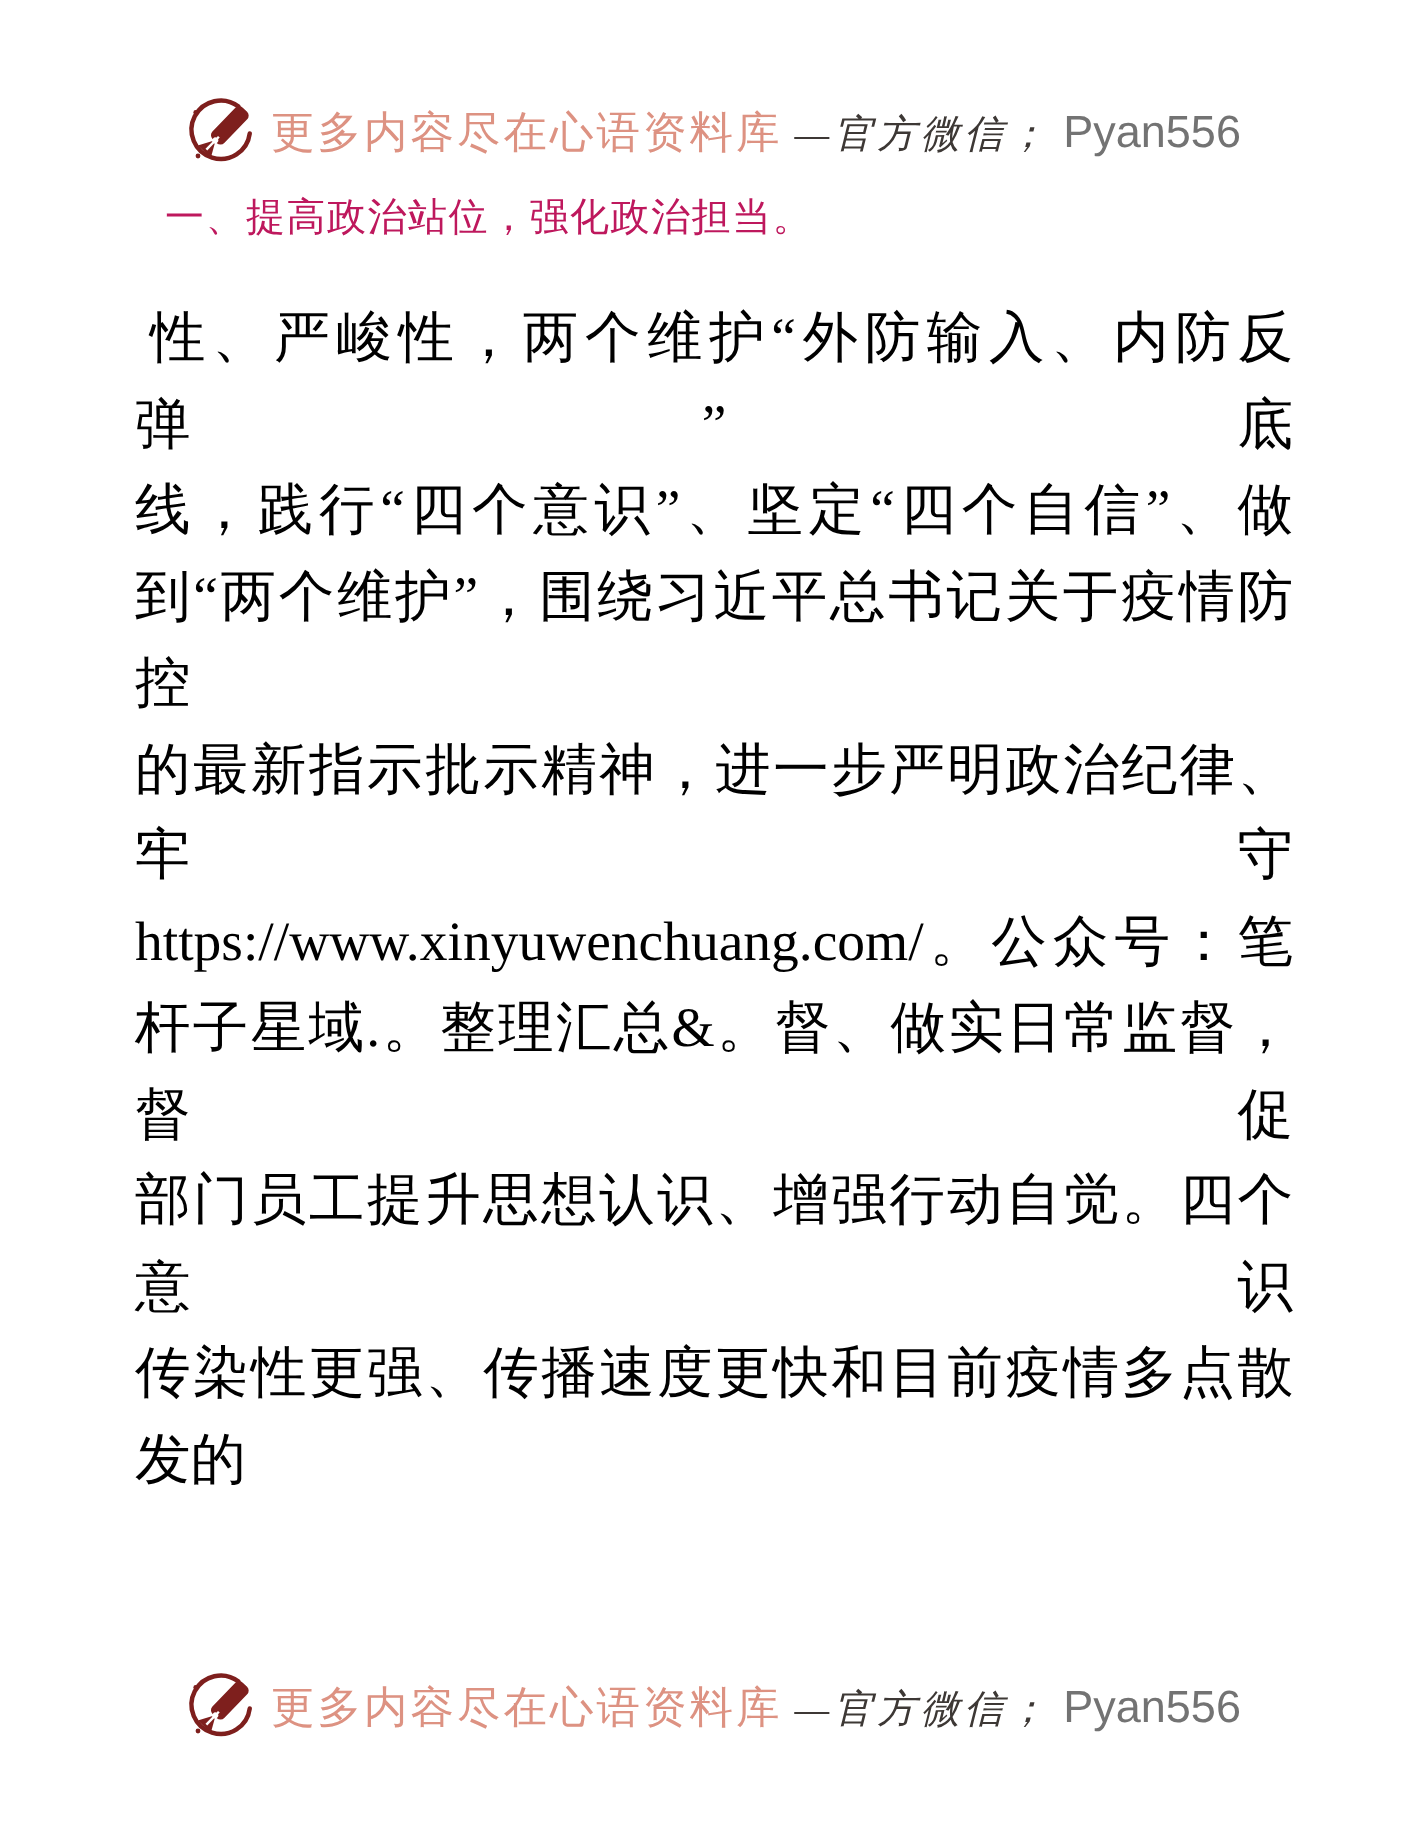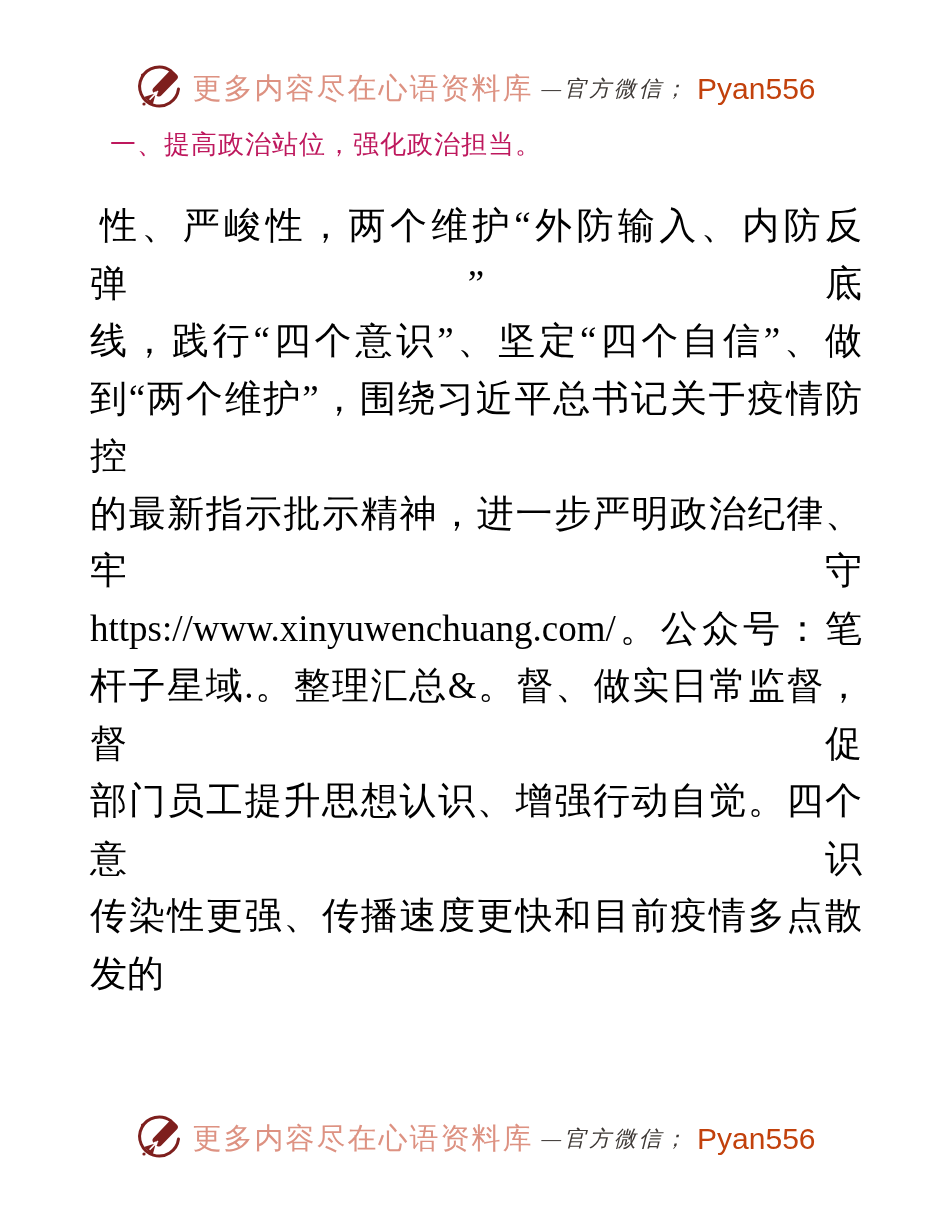--- a/index.html
+++ b/index.html
@@ -29,30 +29,30 @@
   .watermark.top { top: 60px; }
   .watermark.bottom { top: 1110px; }
   .wm-logo { flex: 0 0 auto; width: 50px; height: 54px; }
   .wm-brand {
     font-size: 29px;
     letter-spacing: 2px;
     color: #dd9282;
     font-weight: 500;
   }
   .wm-label {
-    font-size: 22px;
+    font-size: 26px;
     letter-spacing: 3px;
     color: #3d3835;
     font-style: italic;
     font-weight: 500;
   }
   .wm-id {
     font-family: "Liberation Sans", "DejaVu Sans", sans-serif;
     font-size: 30px;
-    color: #c2410c;
+    color: #737373;
   }
 
   
   .doc-heading {
     position: absolute;
     left: 110px;
     top: 120px;
     font-size: 26px;
     font-weight: 400;
     color: #be185d;

